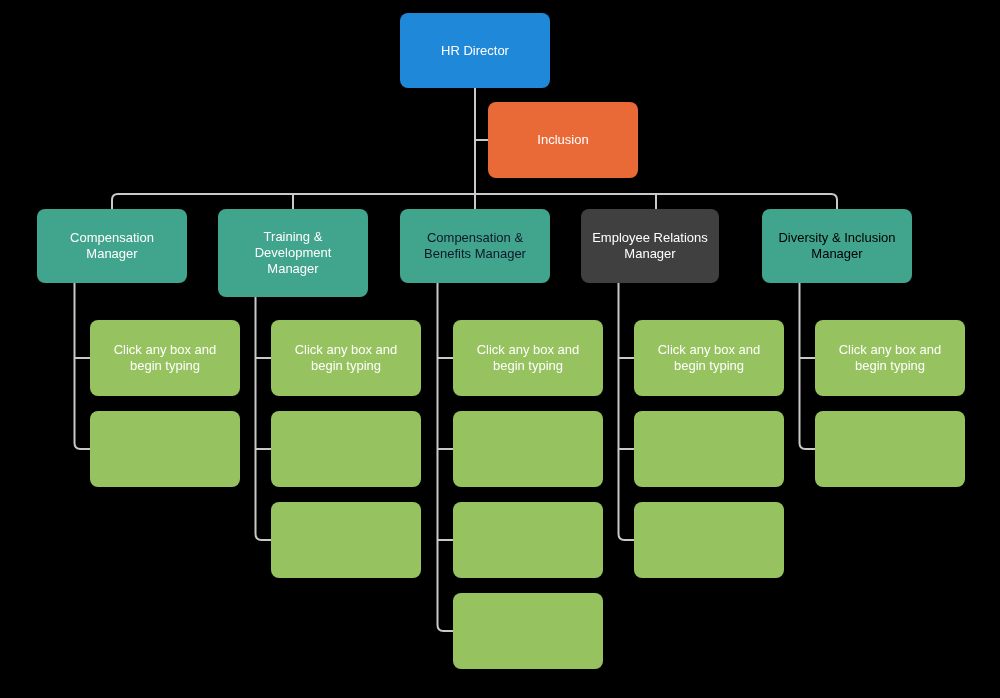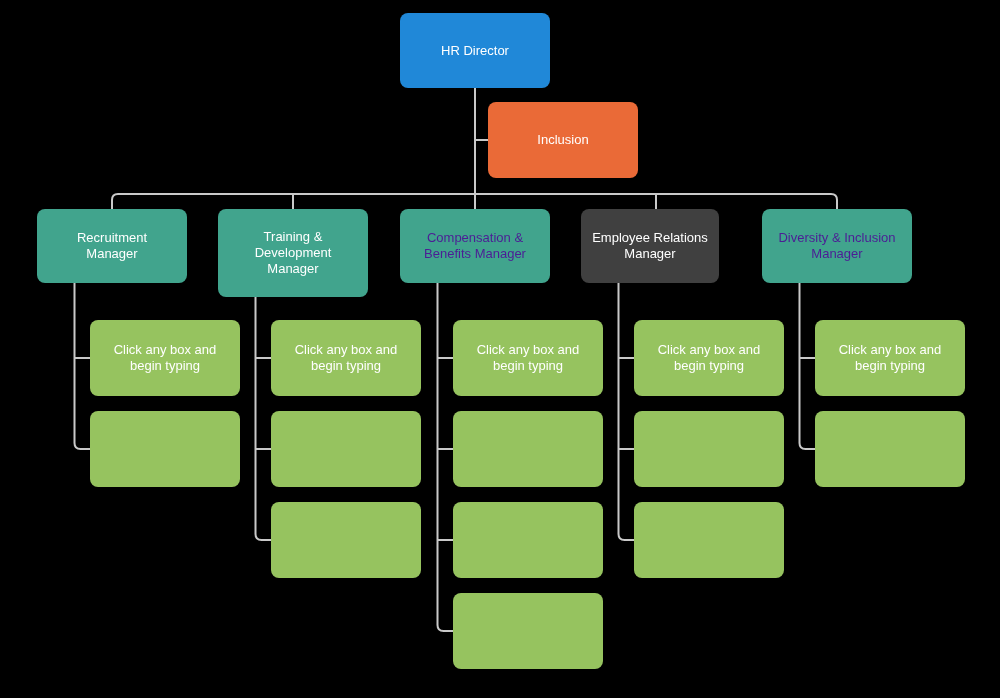--- a/index.html
+++ b/index.html
@@ -56,44 +56,44 @@
       <path d="M 437.5 540 H 453" fill="none" stroke="#c9c9c9" stroke-width="2"></path>
       <path d="M 618.5 283 V 534 Q 618.5 540 624.5 540 H 634" fill="none" stroke="#c9c9c9" stroke-width="2"></path>
       <path d="M 618.5 358 H 634" fill="none" stroke="#c9c9c9" stroke-width="2"></path>
       <path d="M 618.5 449 H 634" fill="none" stroke="#c9c9c9" stroke-width="2"></path>
       <path d="M 799.5 283 V 443 Q 799.5 449 805.5 449 H 815" fill="none" stroke="#c9c9c9" stroke-width="2"></path>
       <path d="M 799.5 358 H 815" fill="none" stroke="#c9c9c9" stroke-width="2"></path>
     </svg>
   <div id="nodes">
       <div class="node" style="left: 400px; top: 13px; width: 150px; height: 75px; background: rgb(32, 136, 216); color: rgb(255, 255, 255);">HR Director</div>
       <div class="node" style="left: 488px; top: 102px; width: 150px; height: 76px; background: rgb(234, 106, 55); color: rgb(255, 255, 255);">Inclusion</div>
-      <div class="node" style="left: 37px; top: 209px; width: 150px; height: 74px; background: rgb(65, 164, 141); color: rgb(255, 255, 255);">Recruitment
+      <div class="node" style="left: 37px; top: 209px; width: 150px; height: 74px; background: rgb(65, 164, 141); color: rgb(255, 255, 255);">Compensation
 Manager</div>
       <div class="node" style="left: 90px; top: 320px; width: 150px; height: 76px; background: rgb(150, 195, 95); color: rgb(255, 255, 255);">Click any box and
 begin typing</div>
       <div class="node" style="left: 90px; top: 411px; width: 150px; height: 76px; background: rgb(150, 195, 95); color: rgb(255, 255, 255);"></div>
       <div class="node" style="left: 218px; top: 209px; width: 150px; height: 88px; background: rgb(65, 164, 141); color: rgb(255, 255, 255);">Training &amp;
 Development
 Manager</div>
       <div class="node" style="left: 271px; top: 320px; width: 150px; height: 76px; background: rgb(150, 195, 95); color: rgb(255, 255, 255);">Click any box and
 begin typing</div>
       <div class="node" style="left: 271px; top: 411px; width: 150px; height: 76px; background: rgb(150, 195, 95); color: rgb(255, 255, 255);"></div>
       <div class="node" style="left: 271px; top: 502px; width: 150px; height: 76px; background: rgb(150, 195, 95); color: rgb(255, 255, 255);"></div>
-      <div class="node" style="left: 400px; top: 209px; width: 150px; height: 74px; background: rgb(65, 164, 141); color: #4c1d95;">Compensation &amp;
+      <div class="node" style="left: 400px; top: 209px; width: 150px; height: 74px; background: rgb(65, 164, 141); color: #0f172a;">Compensation &amp;
 Benefits Manager</div>
       <div class="node" style="left: 453px; top: 320px; width: 150px; height: 76px; background: rgb(150, 195, 95); color: rgb(255, 255, 255);">Click any box and
 begin typing</div>
       <div class="node" style="left: 453px; top: 411px; width: 150px; height: 76px; background: rgb(150, 195, 95); color: rgb(255, 255, 255);"></div>
       <div class="node" style="left: 453px; top: 502px; width: 150px; height: 76px; background: rgb(150, 195, 95); color: rgb(255, 255, 255);"></div>
       <div class="node" style="left: 453px; top: 593px; width: 150px; height: 76px; background: rgb(150, 195, 95); color: rgb(255, 255, 255);"></div>
       <div class="node" style="left: 581px; top: 209px; width: 138px; height: 74px; background: #404040; color: rgb(255, 255, 255);">Employee Relations
 Manager</div>
       <div class="node" style="left: 634px; top: 320px; width: 150px; height: 76px; background: rgb(150, 195, 95); color: rgb(255, 255, 255);">Click any box and
 begin typing</div>
       <div class="node" style="left: 634px; top: 411px; width: 150px; height: 76px; background: rgb(150, 195, 95); color: rgb(255, 255, 255);"></div>
       <div class="node" style="left: 634px; top: 502px; width: 150px; height: 76px; background: rgb(150, 195, 95); color: rgb(255, 255, 255);"></div>
-      <div class="node" style="left: 762px; top: 209px; width: 150px; height: 74px; background: rgb(65, 164, 141); color: #4c1d95;">Diversity &amp; Inclusion
+      <div class="node" style="left: 762px; top: 209px; width: 150px; height: 74px; background: rgb(65, 164, 141); color: #000000;">Diversity &amp; Inclusion
 Manager</div>
       <div class="node" style="left: 815px; top: 320px; width: 150px; height: 76px; background: rgb(150, 195, 95); color: rgb(255, 255, 255);">Click any box and
 begin typing</div>
       <div class="node" style="left: 815px; top: 411px; width: 150px; height: 76px; background: rgb(150, 195, 95); color: rgb(255, 255, 255);"></div>
     </div>
 </div>
 
 </body></html>

